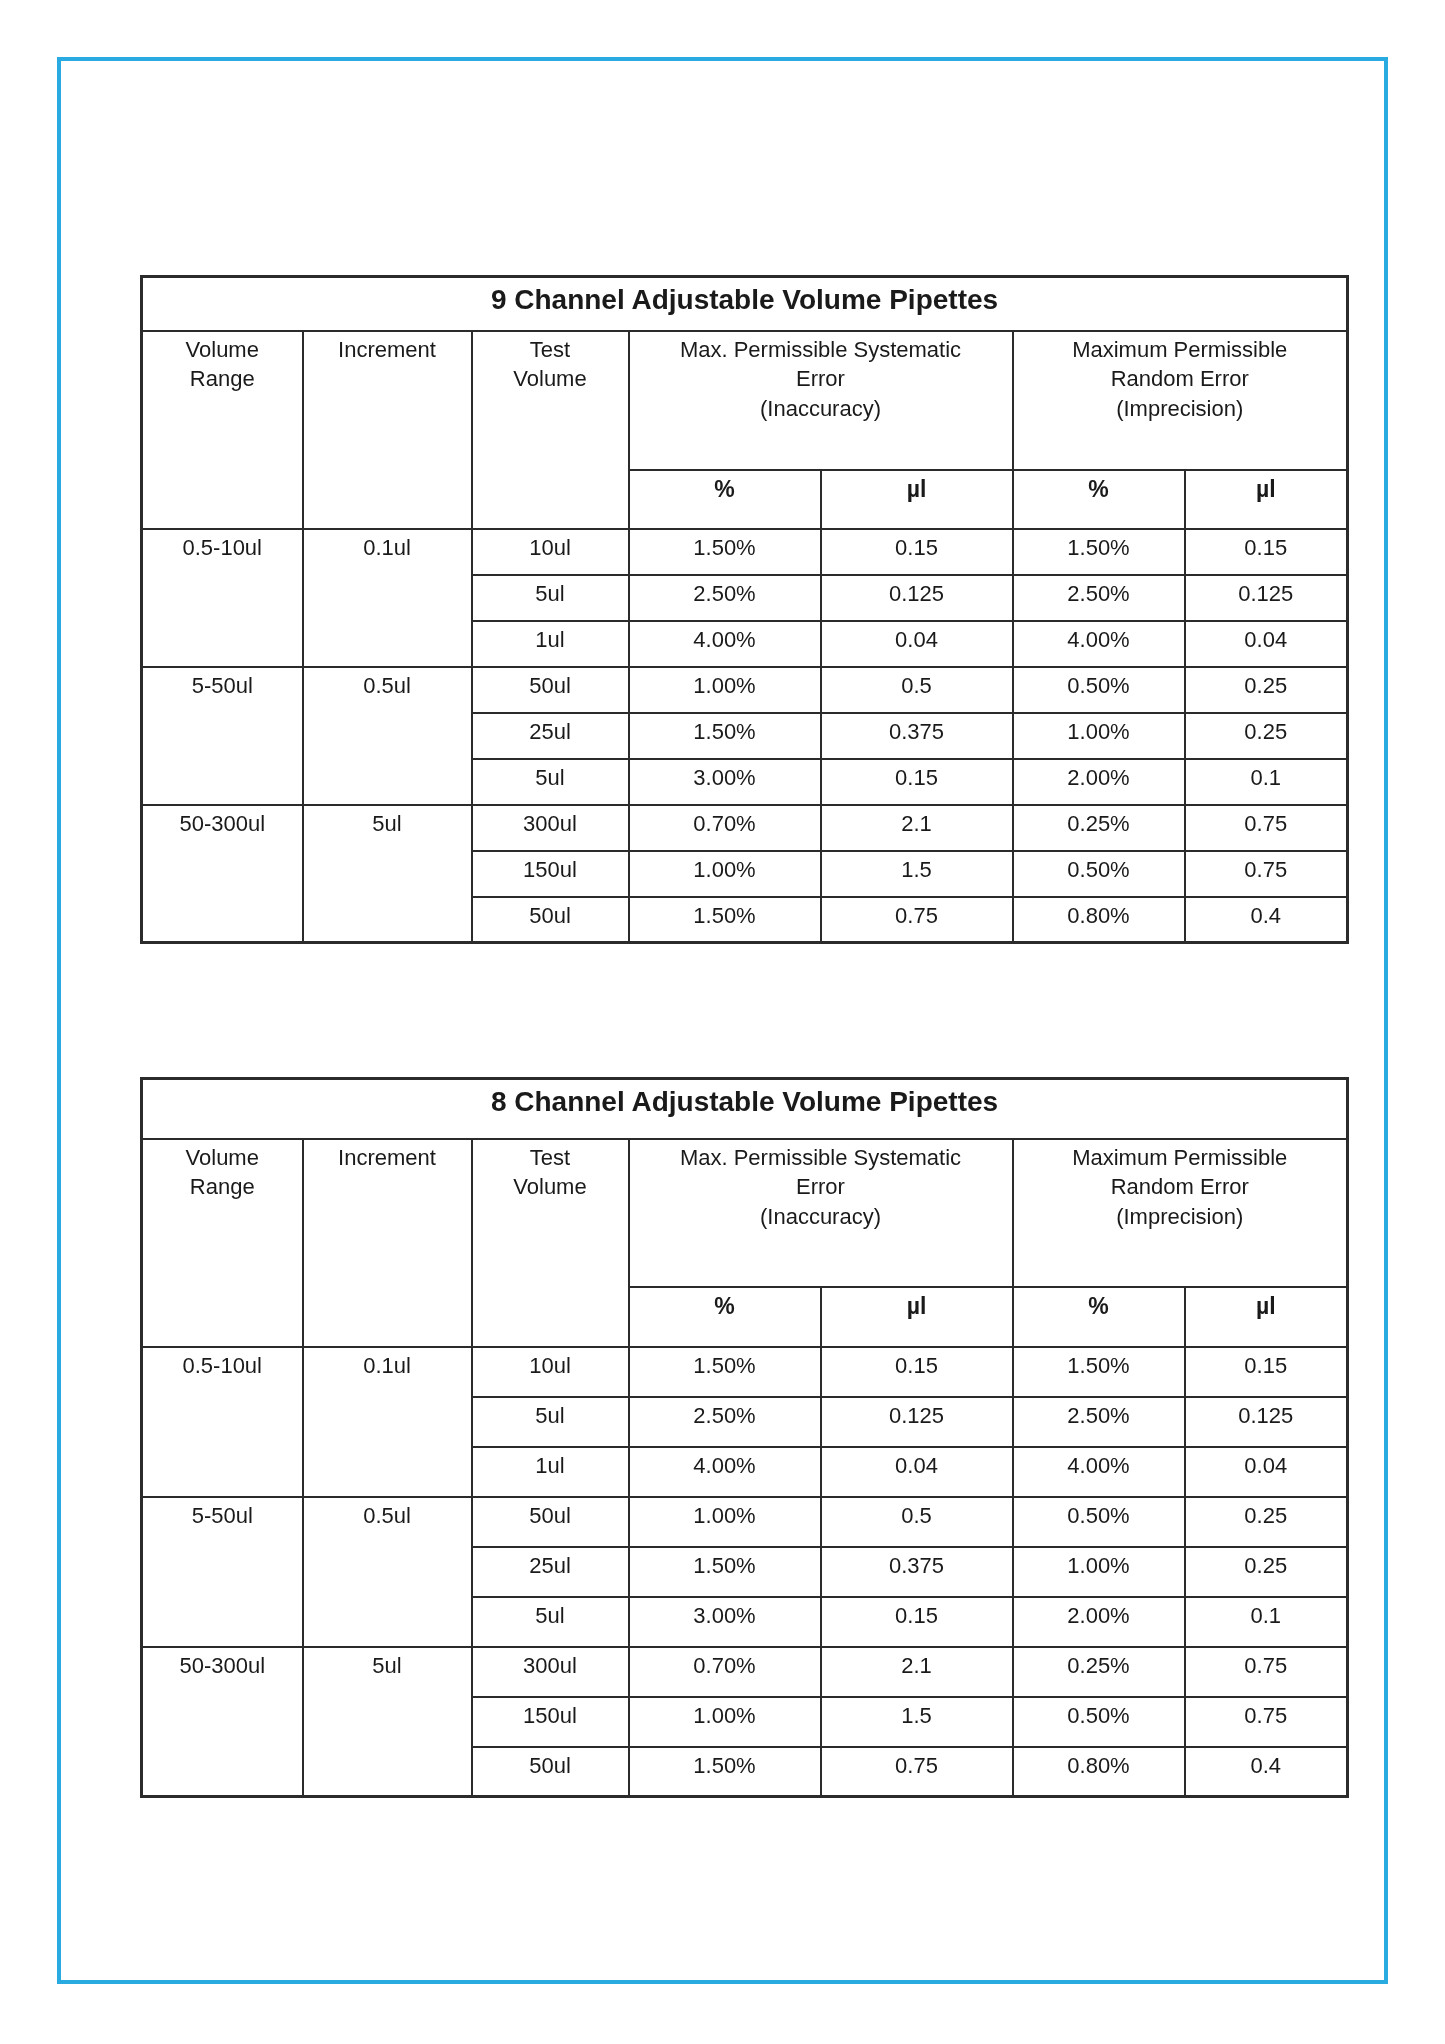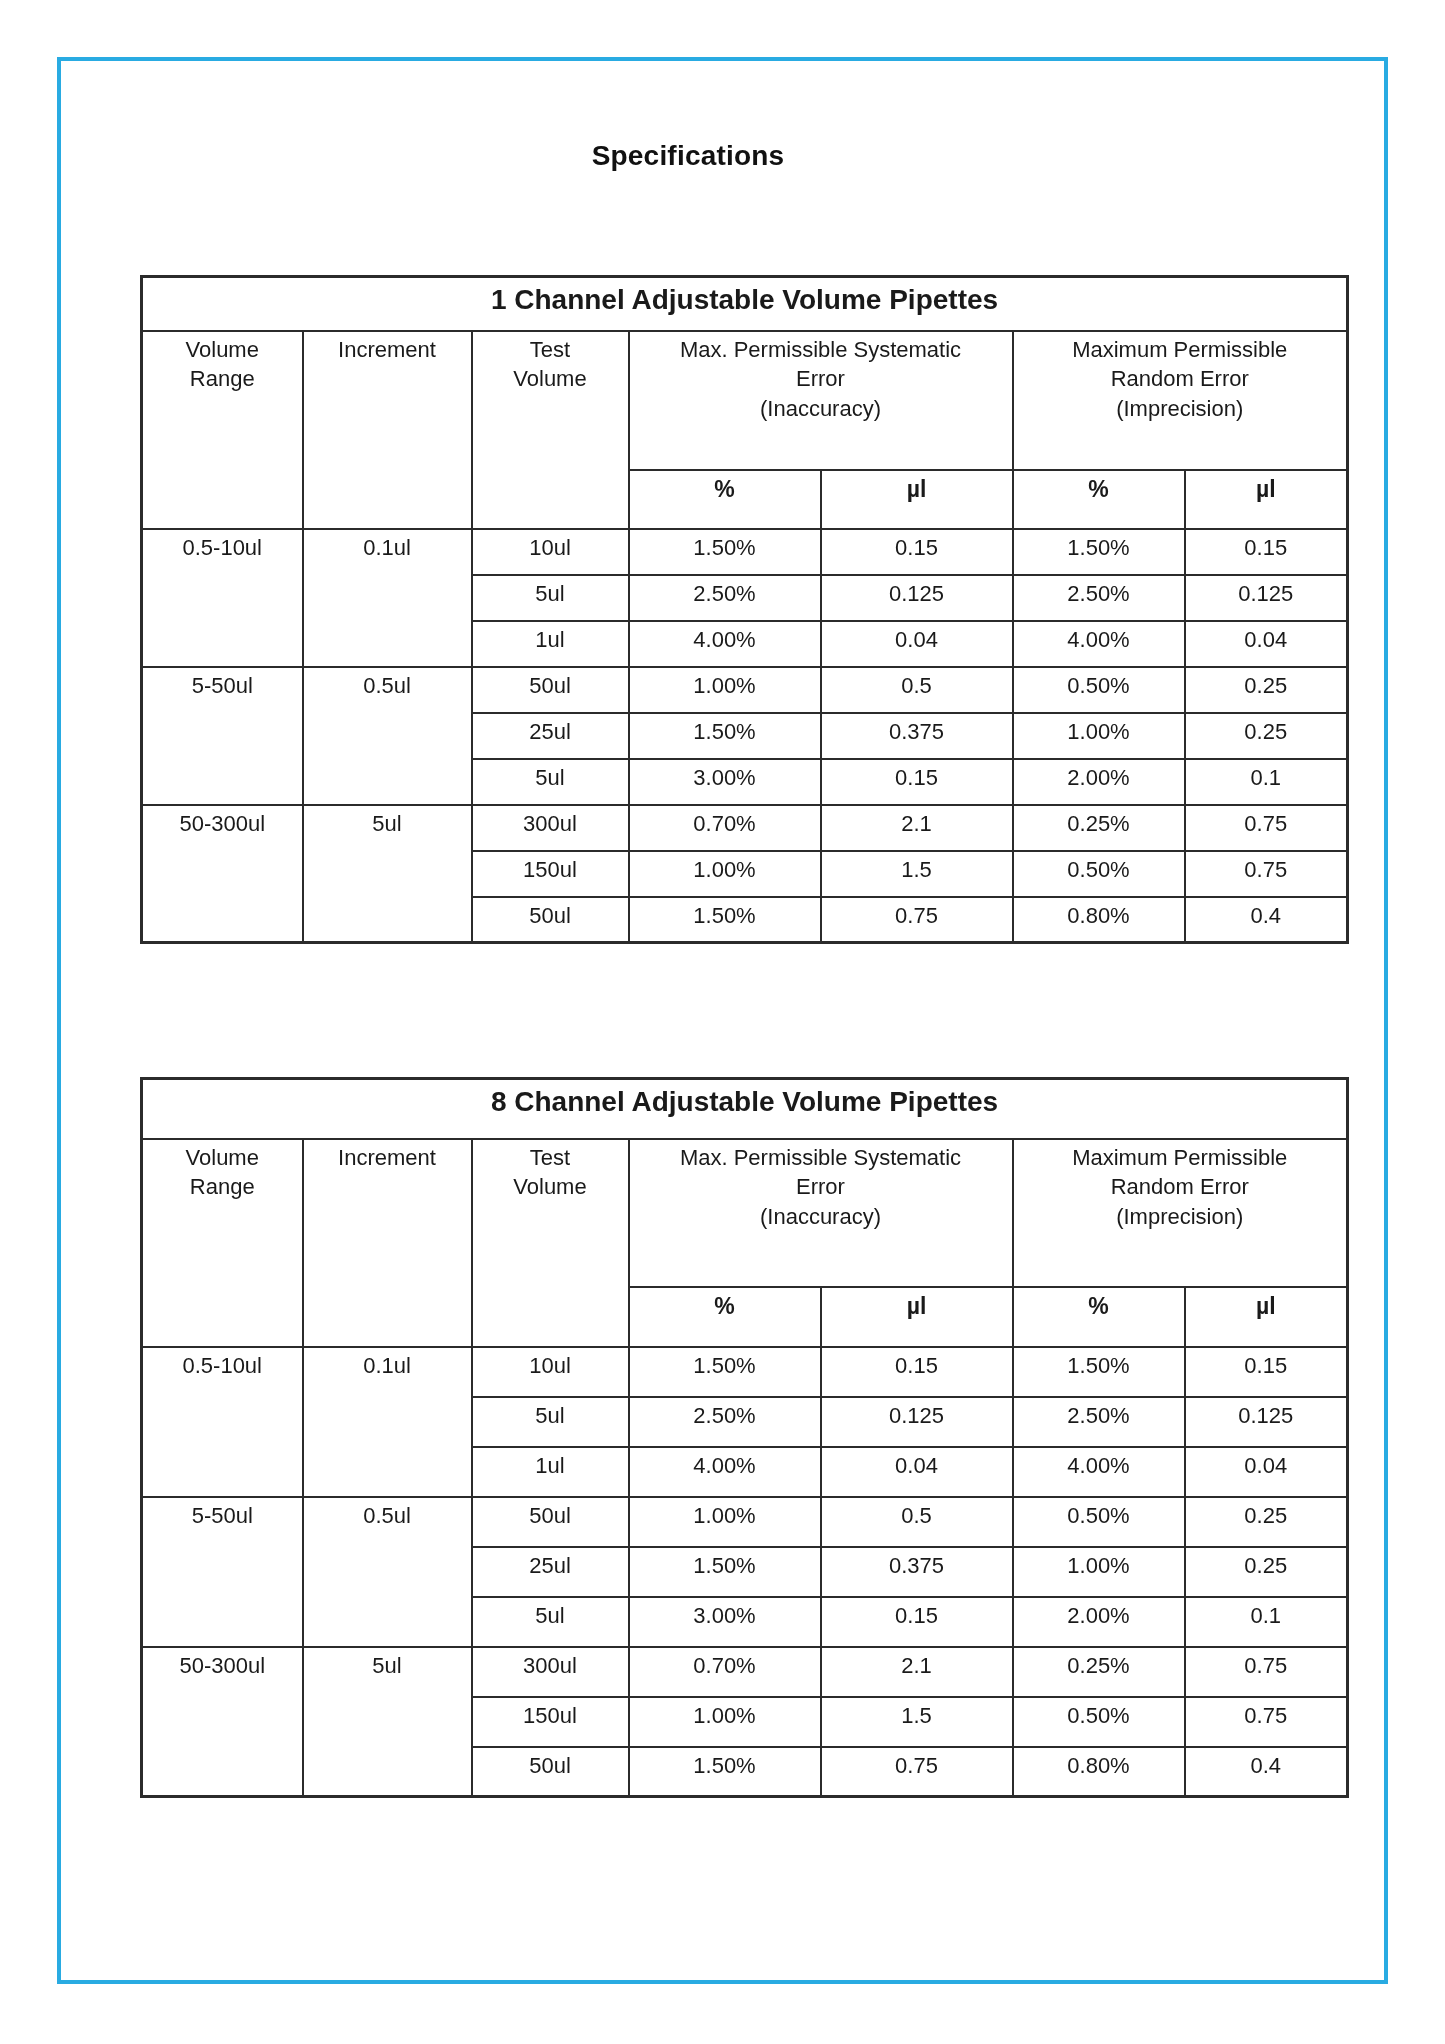--- a/index.html
+++ b/index.html
@@ -78,36 +78,35 @@
   .t2 tr.head-row    { height:148px; }
   .t2 tr.subhead-row { height:60px; }
   .t2 tr.data-row    { height:50px; }
 </style>
 </head>
 <body>
 
 <div class="page">
   <div class="page-frame"></div>
 
-  <div class="doc-heading">Specifications</div>
 
   <div class="table-wrap t1">
     <table class="spec-table">
       <colgroup>
         <col style="width:161px">
           <col style="width:169px">
           <col style="width:157px">
         <col style="width:192px">
           <col style="width:192px">
           <col style="width:172px">
           <col style="width:163px">
       </colgroup>
       <tbody>
         <tr class="title-row">
-          <td colspan="7" class="title-cell">1 Channel Adjustable Volume Pipettes</td>
+          <td colspan="7" class="title-cell">9 Channel Adjustable Volume Pipettes</td>
         </tr>
         <tr class="head-row">
           <td rowspan="2" class="head-cell">Volume
 Range</td>
           <td rowspan="2" class="head-cell">Increment</td>
           <td rowspan="2" class="head-cell">Test
 Volume</td>
           <td colspan="2" class="head-cell">Max. Permissible Systematic
 Error
 (Inaccuracy)</td>

